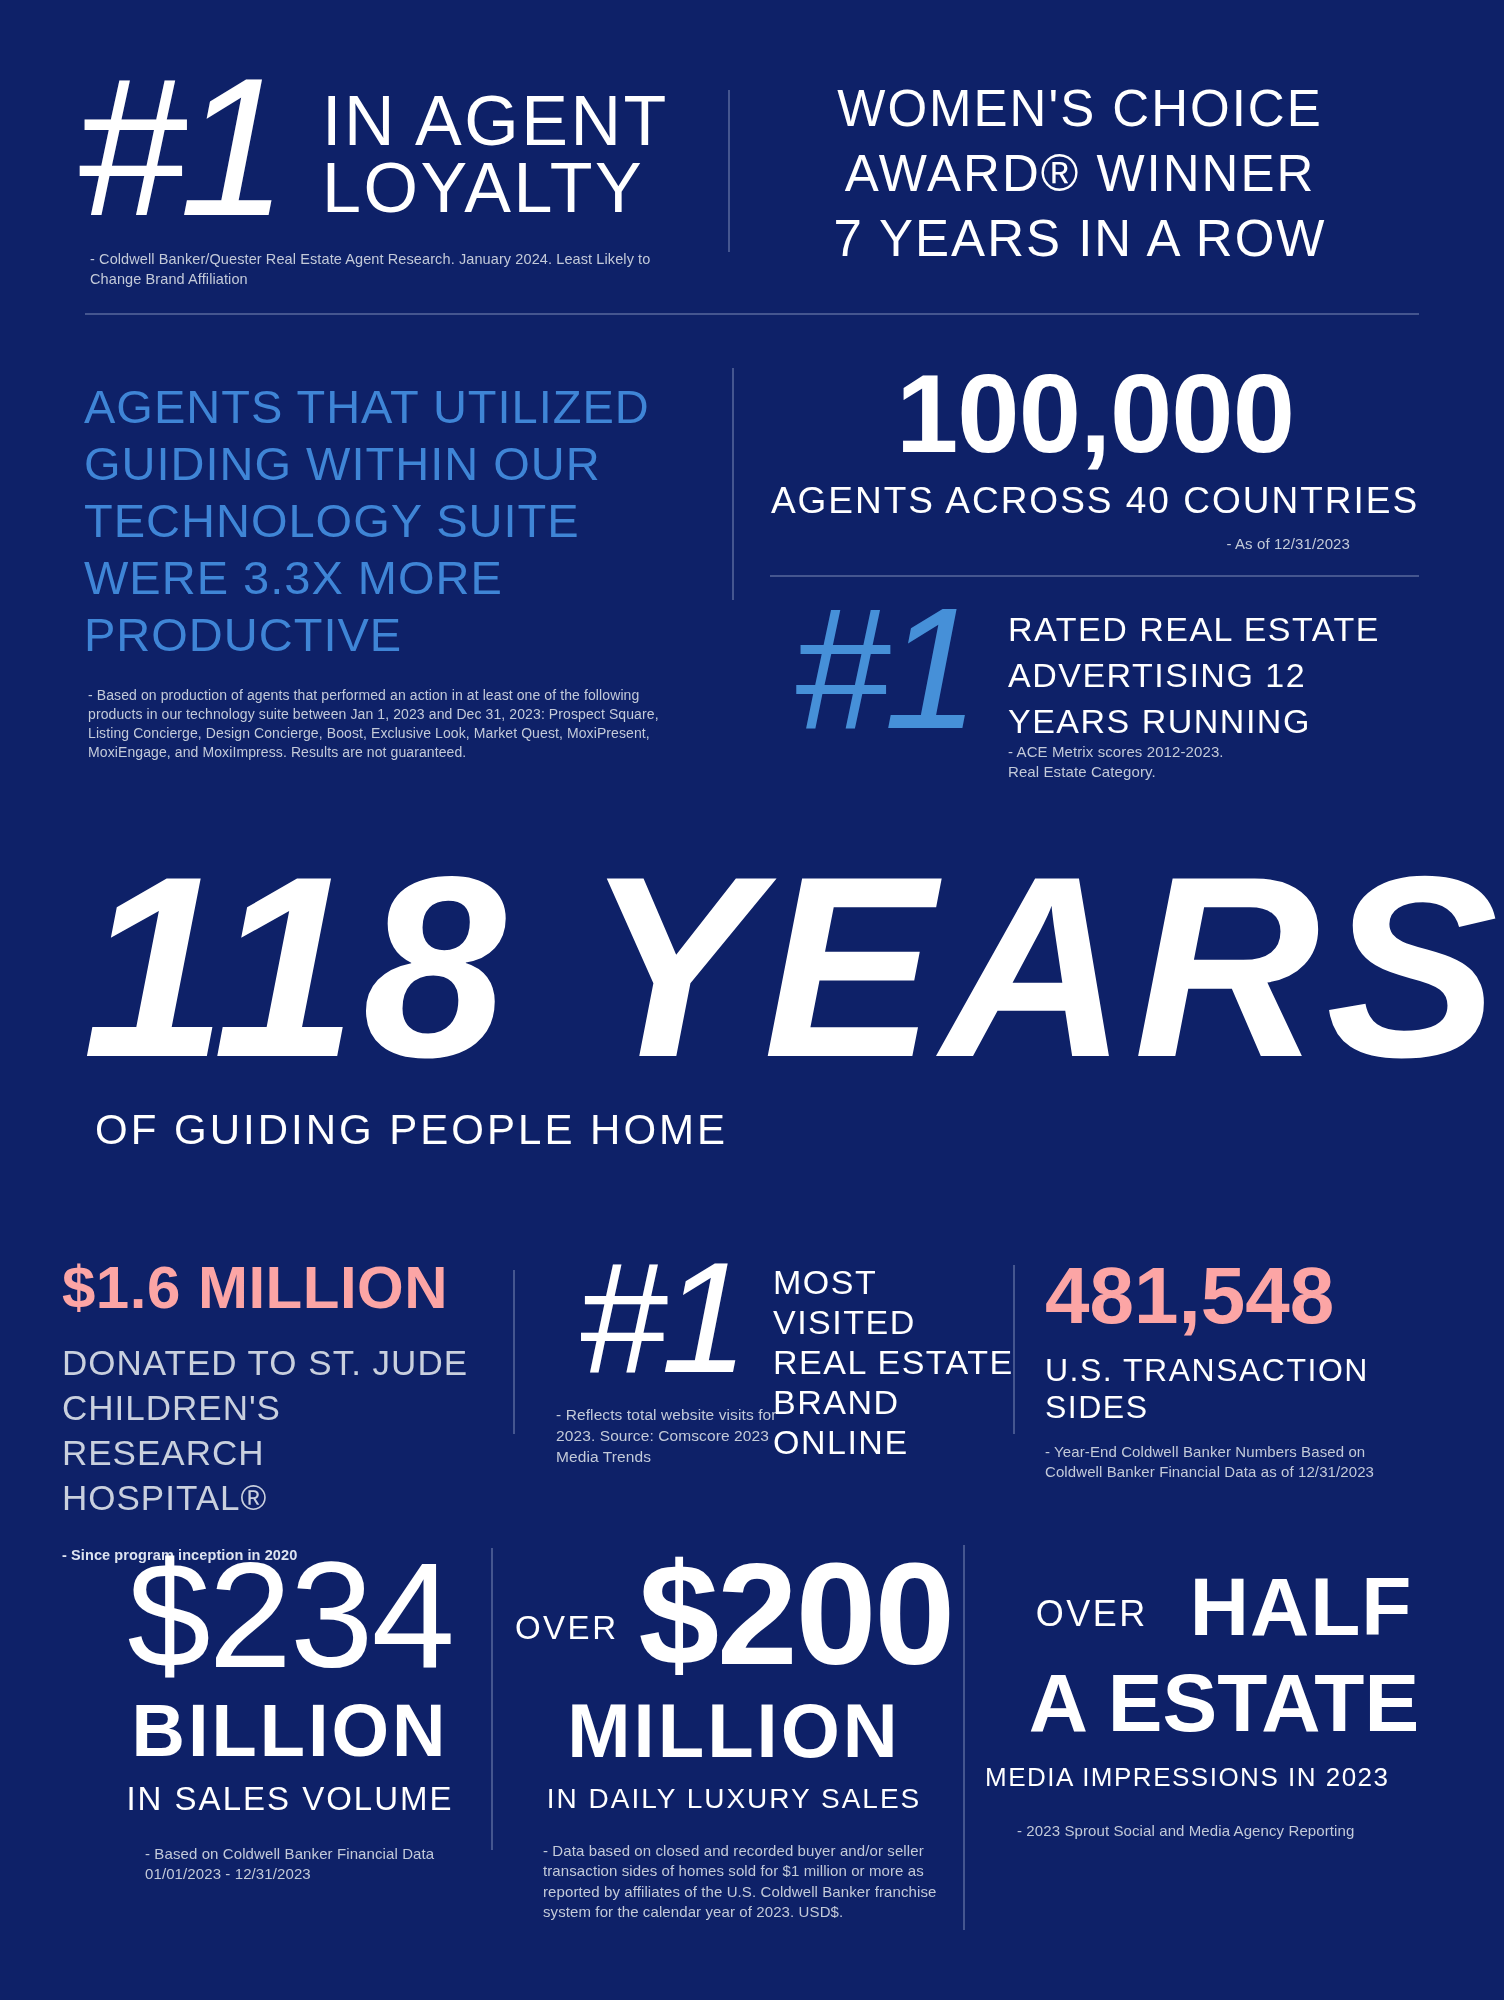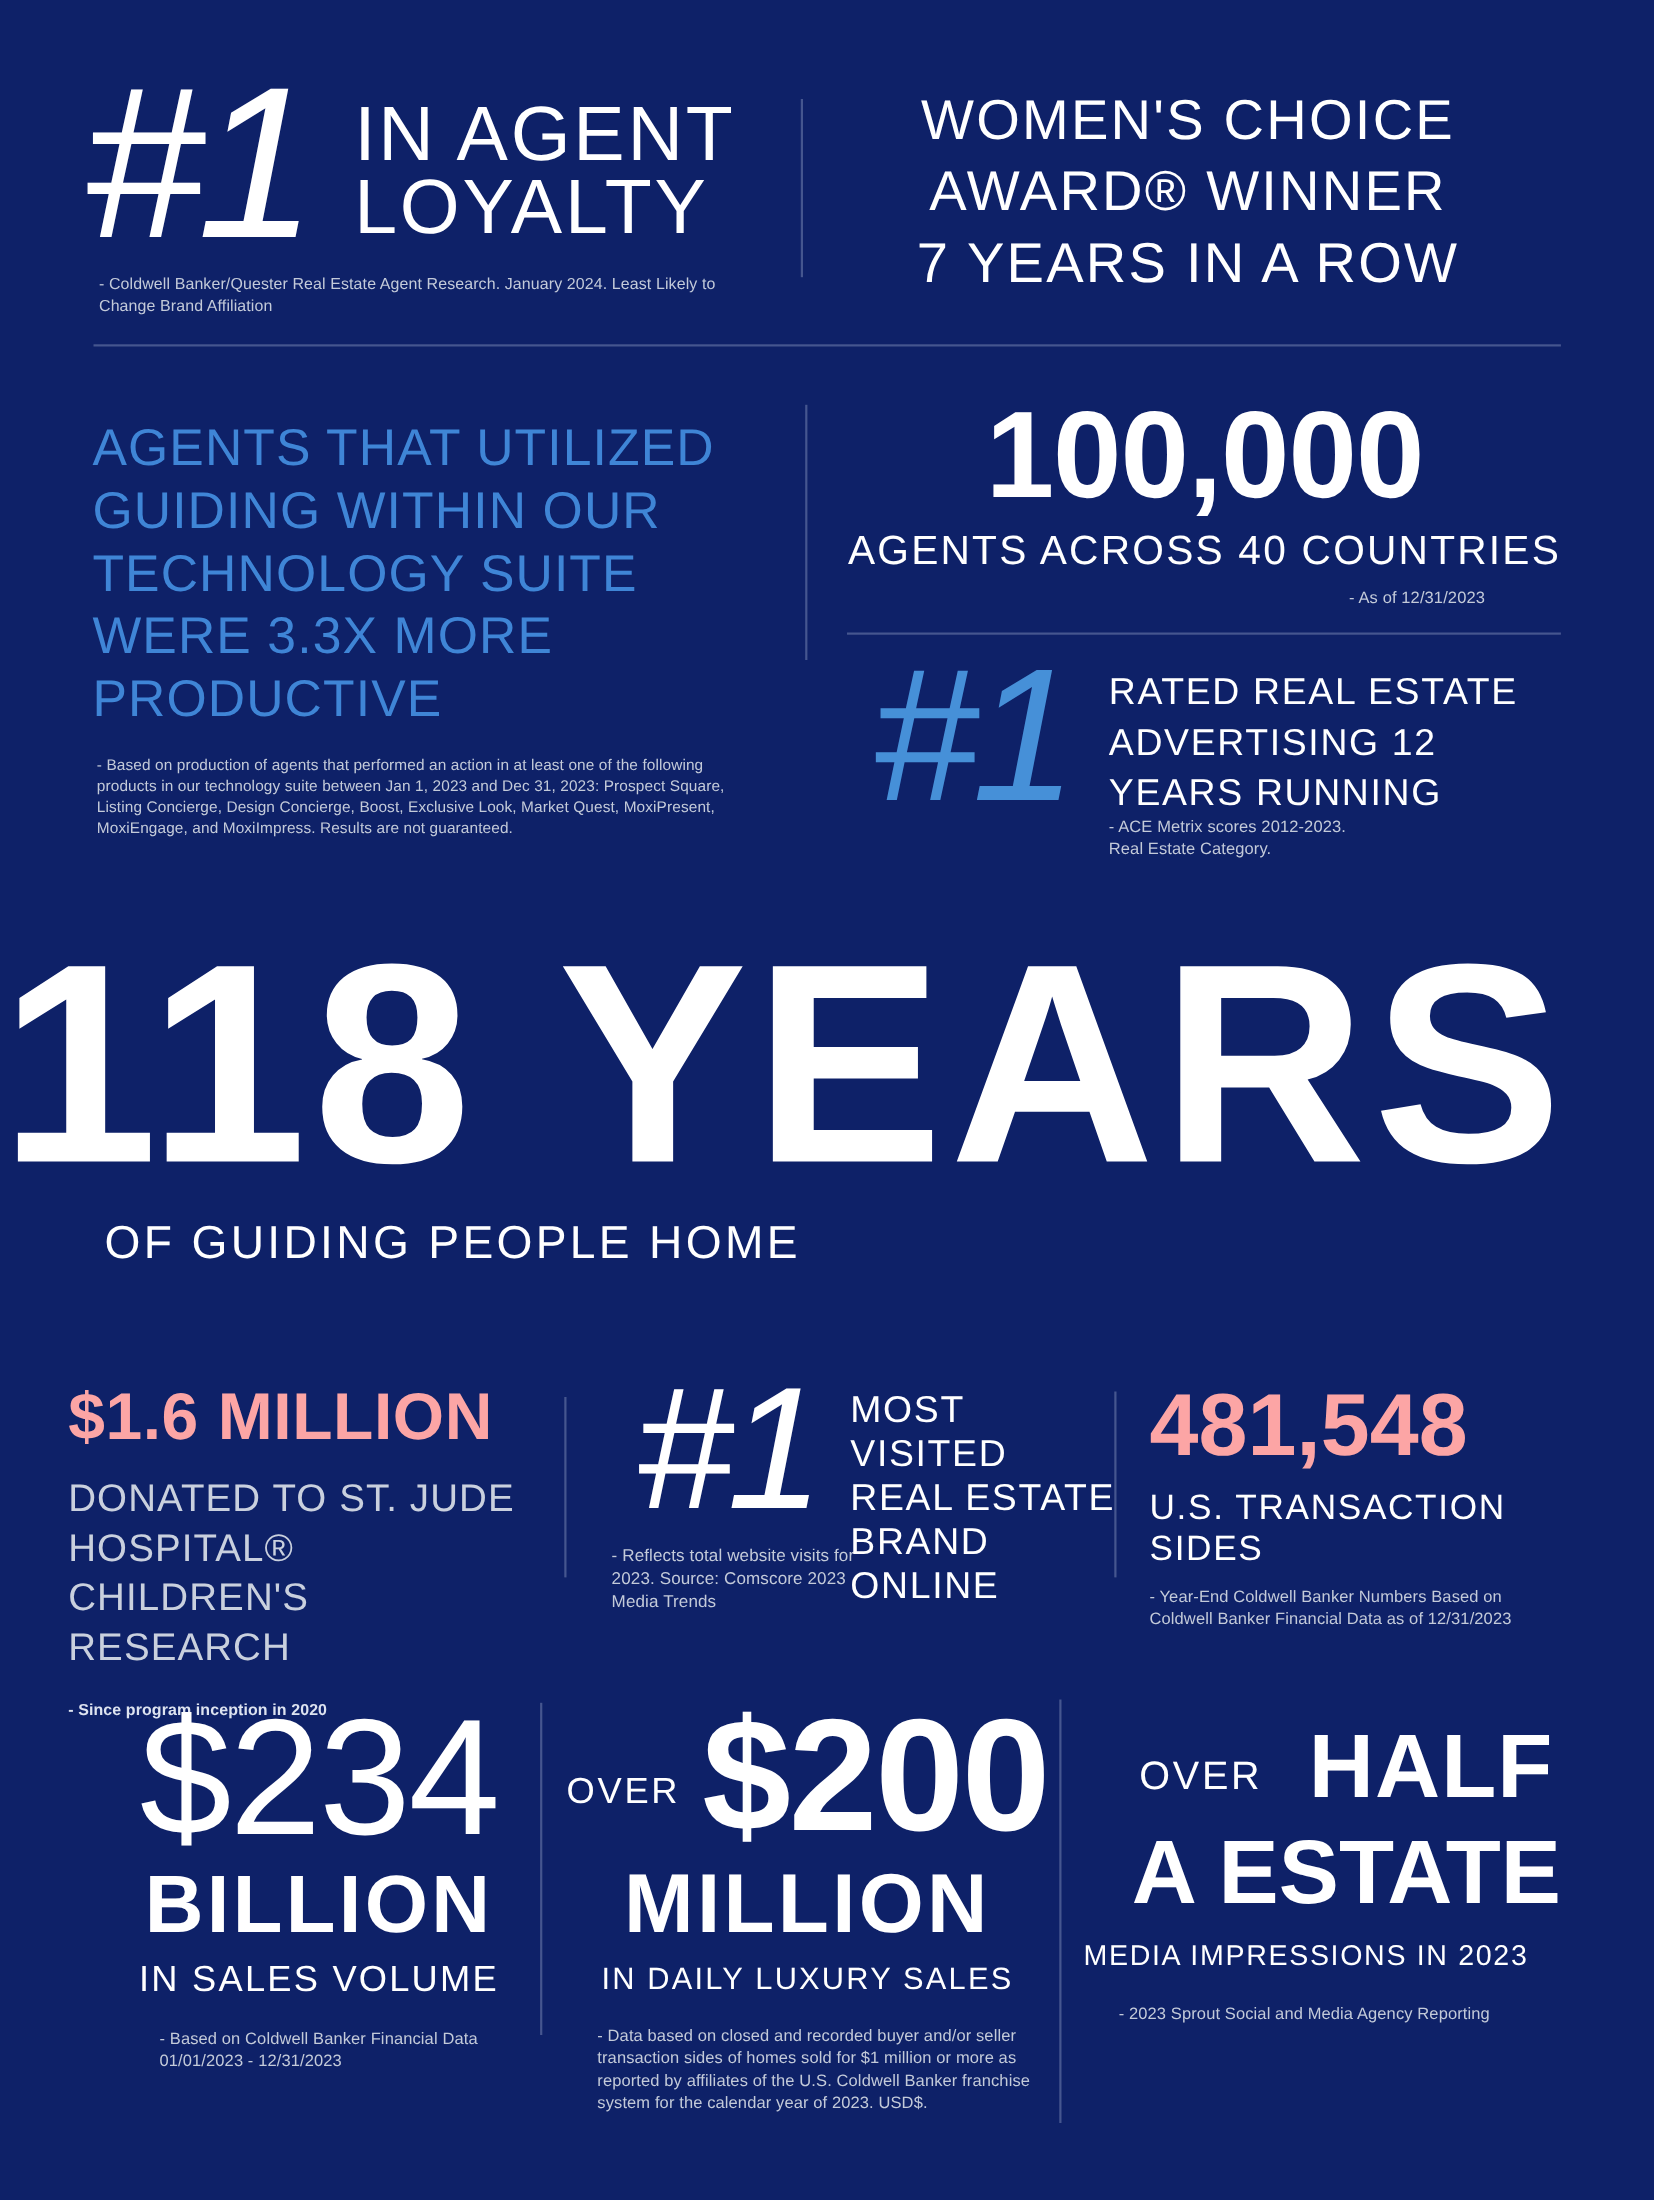--- a/index.html
+++ b/index.html
@@ -39,22 +39,22 @@
   .aw-num{font-size:112px;font-weight:700;line-height:1;letter-spacing:-1px;}
   .aw-label{font-size:37px;letter-spacing:2px;margin-top:10px;font-weight:400;}
   .aw-foot{margin-top:12px;text-align:right;padding-right:70px;font-size:15px;}
 
   
   .ra-rank{left:793px;top:582px;font-size:172px;letter-spacing:-5px;color:#4690d8;}
   .ra-label{left:1008px;top:606px;font-size:34px;line-height:46px;letter-spacing:1.5px;}
   .ra-foot{left:1008px;top:742px;font-size:15px;}
 
   
-  .years{left:0;top:838px;width:1504px;text-align:left;
-         font-size:258px;font-weight:700;line-height:1;letter-spacing:6px;}
+  .years{left:0;top:838px;width:1504px;text-align:right;
+         font-size:258px;font-weight:700;line-height:1;letter-spacing:6px;font-style:italic;}
   .years-sub{left:95px;top:1106px;font-size:42px;letter-spacing:3px;font-weight:400;}
 
   
   .sj{left:62px;top:1258px;width:430px;}
   .sj-amount{font-size:60px;font-weight:700;letter-spacing:0.5px;line-height:1;}
   .sj-label{margin-top:22px;font-size:35px;line-height:45px;letter-spacing:1px;color:#c9d0de;}
   .sj-foot{margin-top:26px;font-weight:700;font-size:14.5px;color:#dde3f0;}
 
   
   .mv-rank{left:578px;top:1238px;font-size:158px;letter-spacing:-5px;}
@@ -152,22 +152,22 @@
 
   <section>
     <div class="abs years">118 YEARS</div>
     <div class="abs thin-caps years-sub">OF GUIDING PEOPLE HOME</div>
   </section>
 
   <section class="abs sj">
     <div class="sj-amount accent">$1.6 MILLION</div>
     <div class="sj-label thin-caps">
       <div>DONATED TO ST. JUDE</div>
+      <div>CHILDREN'S RESEARCH</div>
       <div>HOSPITAL®</div>
-      <div>CHILDREN'S RESEARCH</div>
     </div>
     <div class="footnote sj-foot">- Since program inception in 2020</div>
   </section>
 
   <div class="vdiv" style="left:513px;top:1270px;height:164px;"></div>
 
   <section>
     <div class="abs rank mv-rank">#1</div>
     <div class="abs footnote mv-foot">- Reflects total website visits for 2023. Source: Comscore 2023 Media Trends</div>
     <div class="abs thin-caps mv-label">

